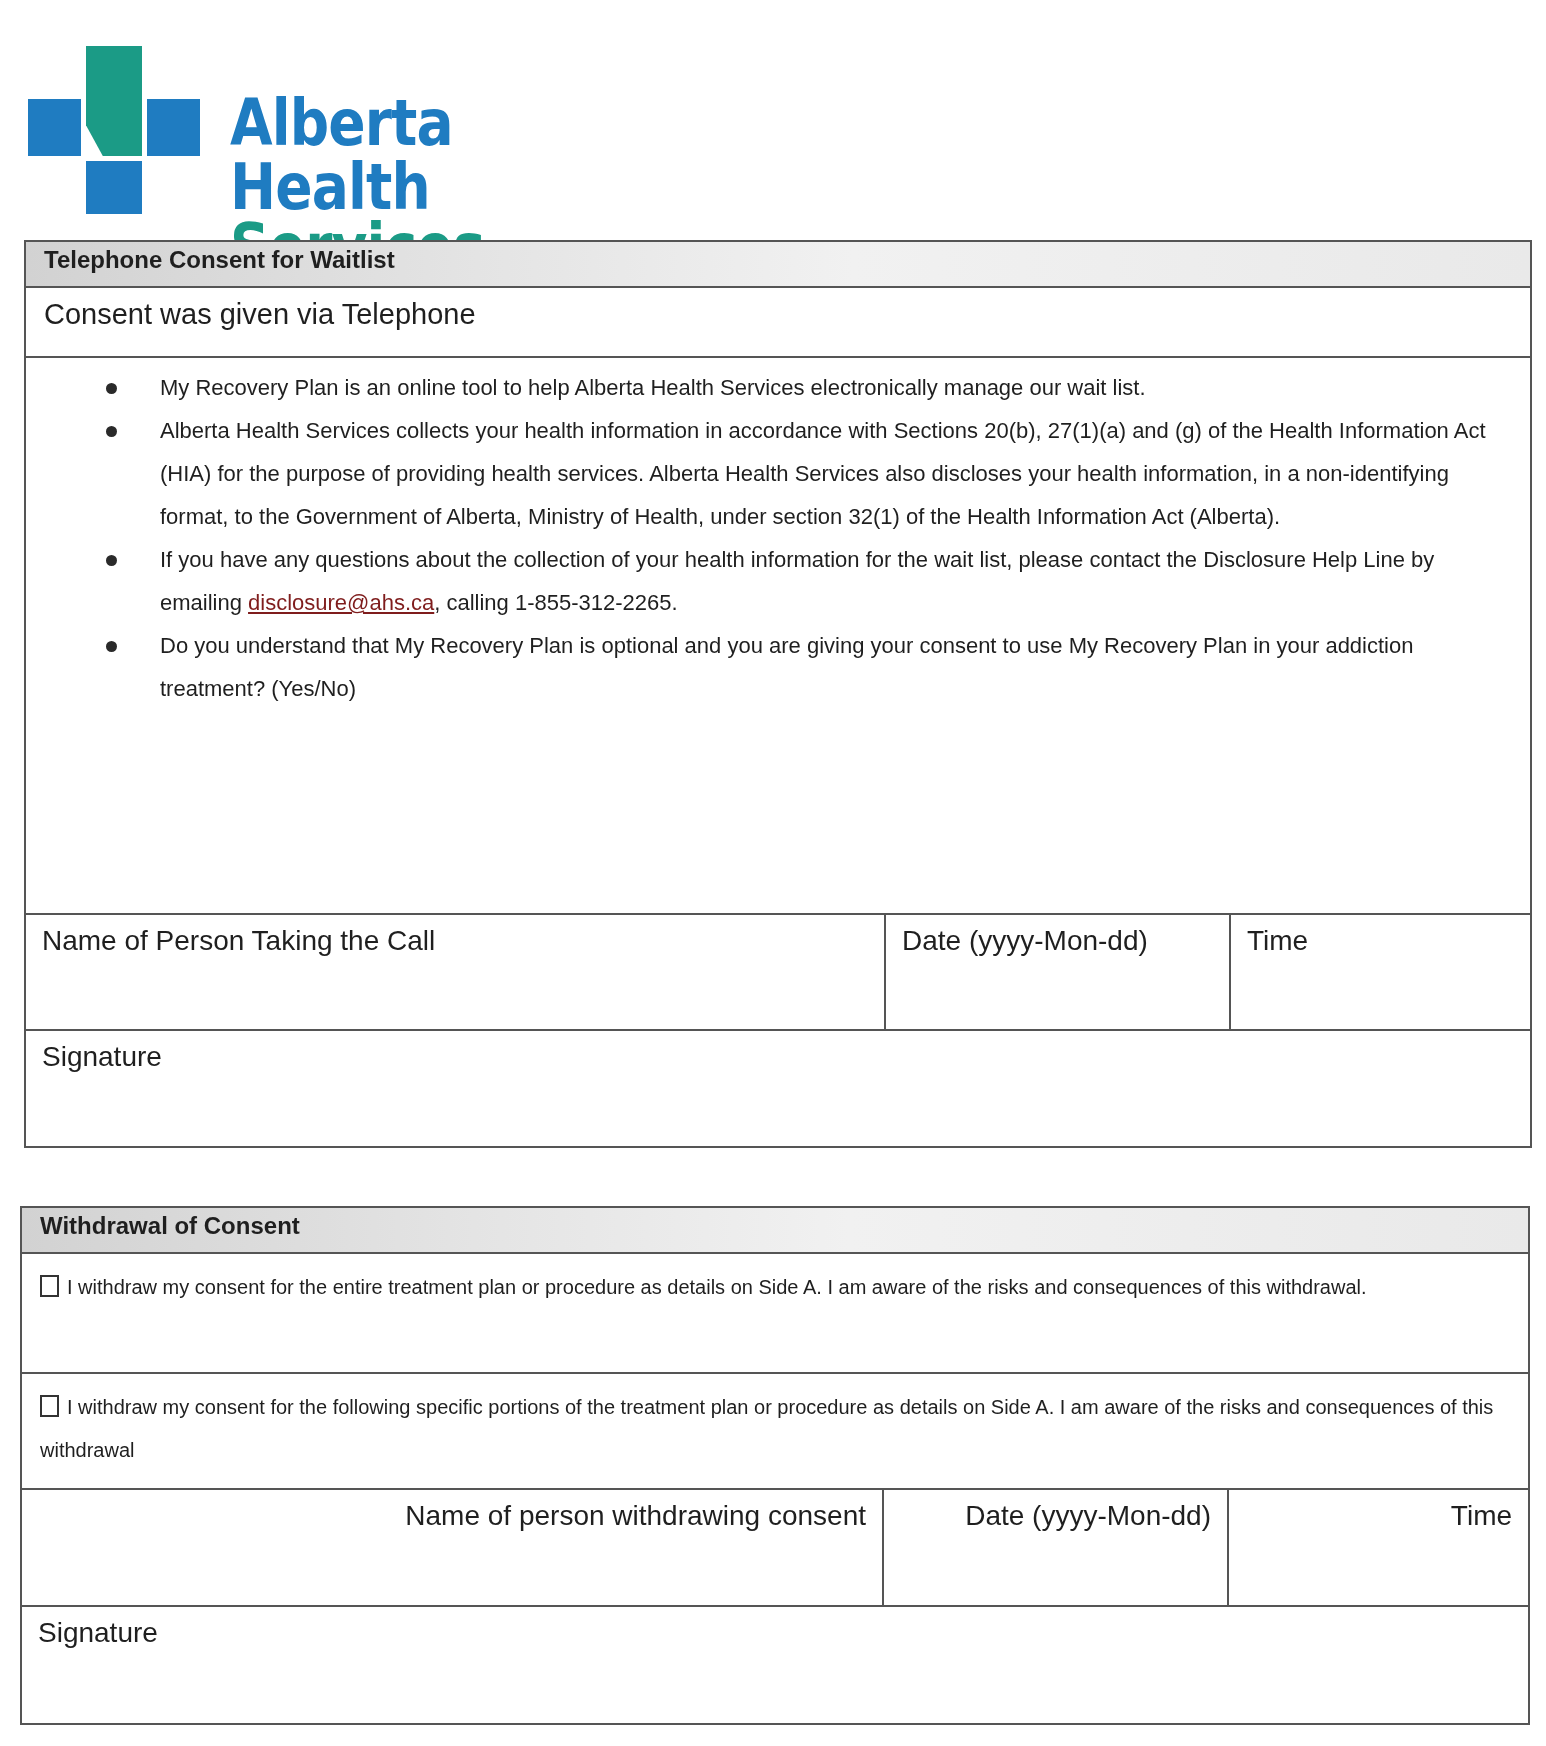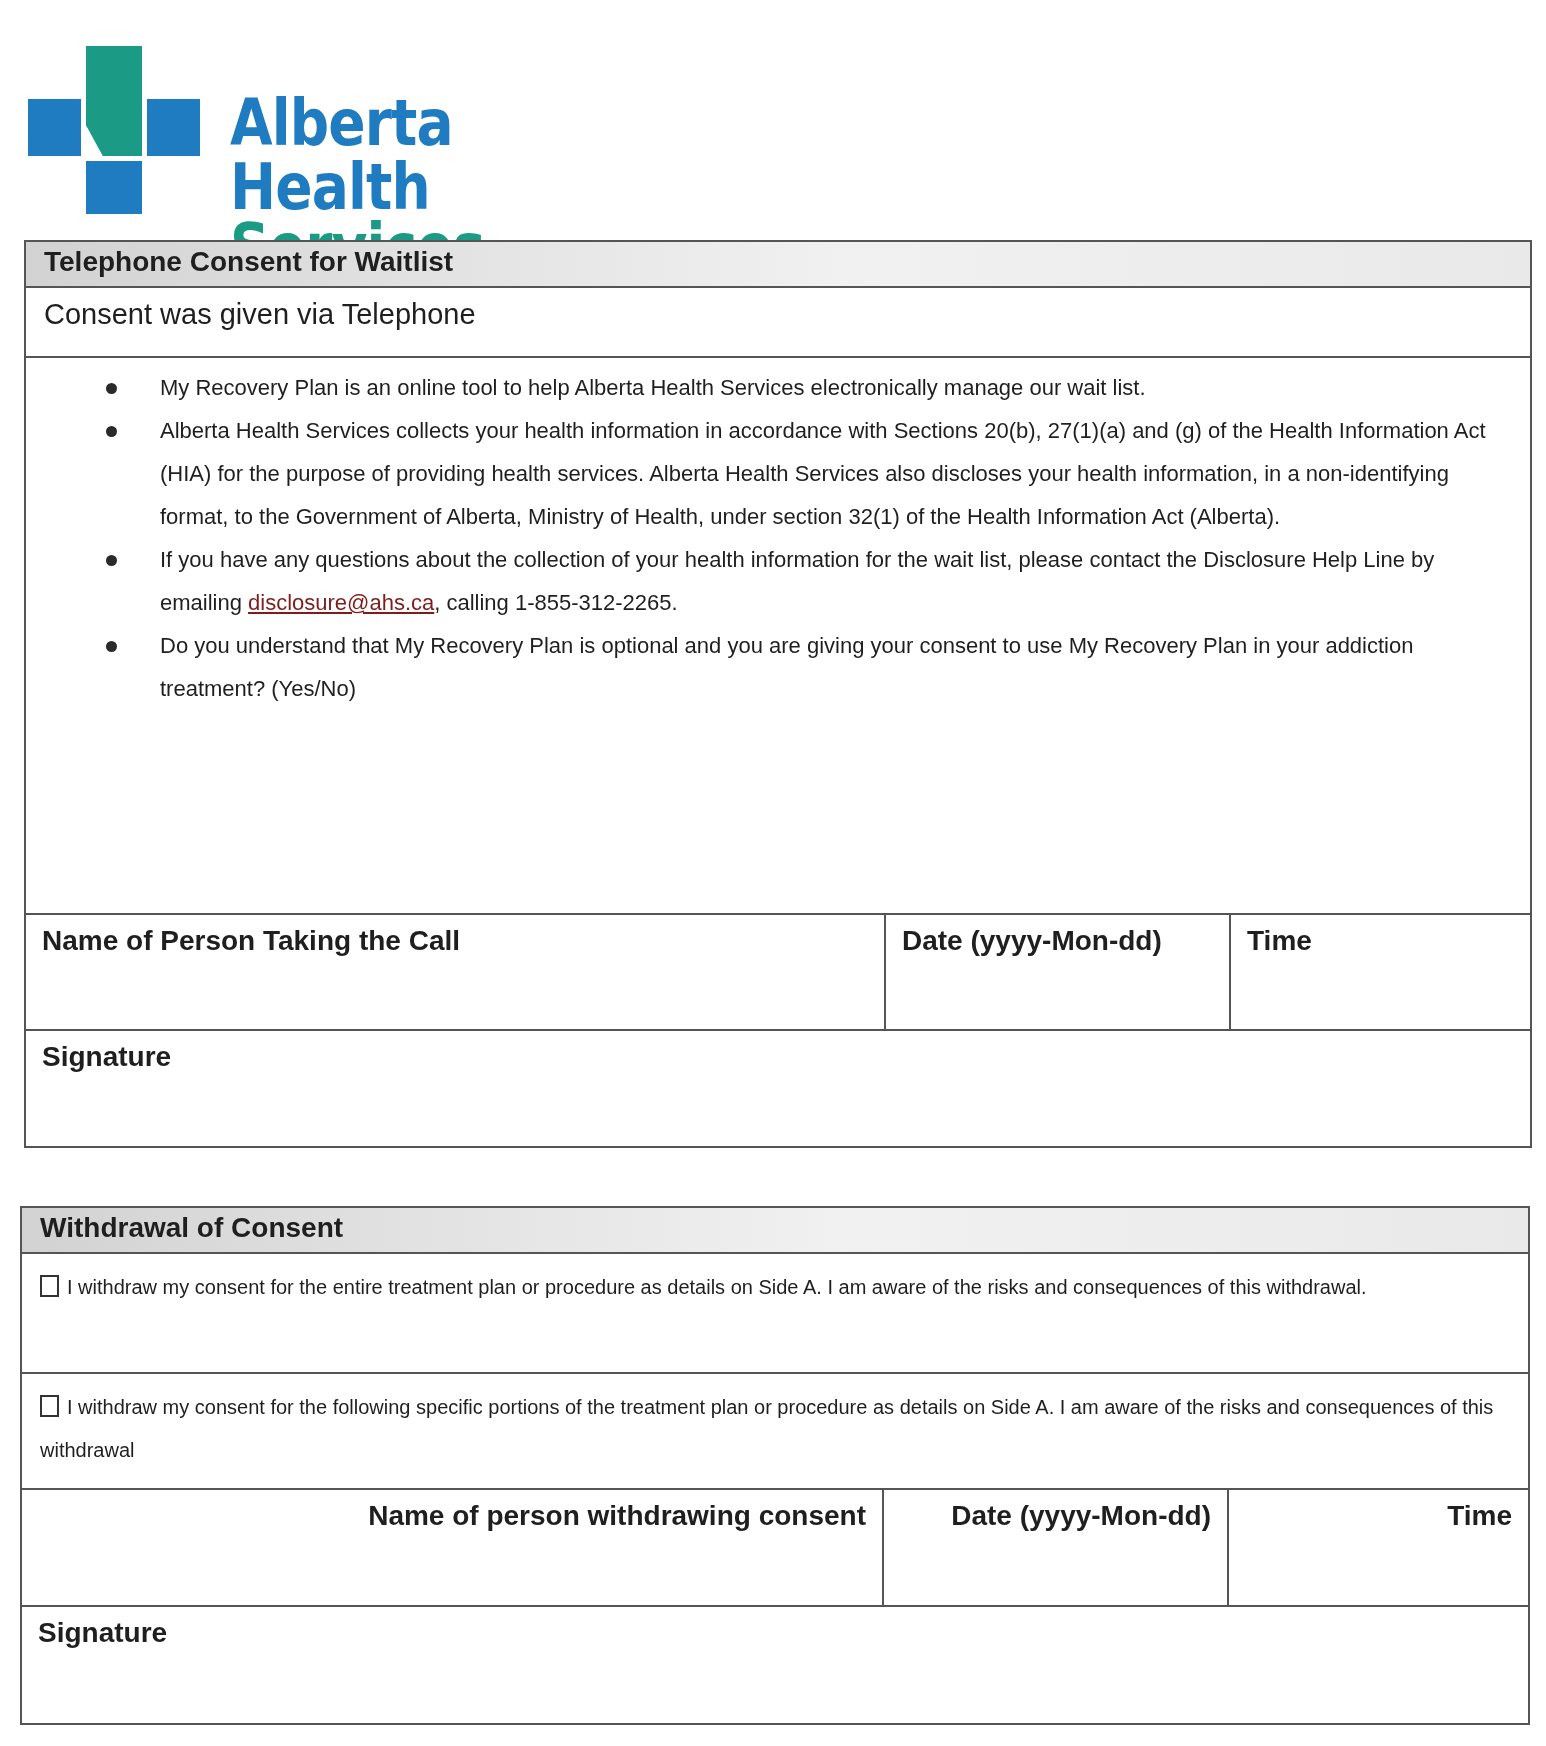--- a/index.html
+++ b/index.html
@@ -6,23 +6,23 @@
   body { width:1546px; height:1746px; position:relative; font-family:"Liberation Sans", sans-serif; color:#1f1f1f; overflow:hidden; }
   .logo { position:absolute; left:0; top:9px; width:700px; height:220px; }
   .logo .sq { position:absolute; background:#1f7cc1; }
   .logo .teal { position:absolute; background:#1b9b86; }
   .logo-text { position:absolute; left:230px; top:82px; font-family:"DejaVu Sans", sans-serif; font-weight:bold; line-height:1; letter-spacing:-1px; transform:scaleX(0.86); transform-origin:left top; }
   .logo-text .l1 { color:#1f7cc1; font-size:64px; display:block; }
   .logo-text .l2 { color:#1b9b86; font-size:64px; display:block; margin-top:-4px; }
 
   table.form { position:absolute; border-collapse:collapse; table-layout:fixed; }
   table.form td { border:2px solid #555; vertical-align:top; padding:0; }
-  .hdr { background:linear-gradient(90deg,#d2d2d2 0%,#e4e4e4 30%,#f1f1f1 55%,#e9e9e9 100%); font-weight:bold; font-size:28px; padding:4px 0 0 18px !important; height:40px; }
+  .hdr { background:linear-gradient(90deg,#d2d2d2 0%,#e4e4e4 30%,#f1f1f1 55%,#e9e9e9 100%); font-weight:bold; font-size:24px; padding:4px 0 0 18px !important; height:40px; }
   .cell-txt { font-size:29px; padding:10px 18px 0 18px !important; }
-  .lbl { font-weight:bold; font-size:28px; padding:10px 16px 0 16px !important; }
+  .lbl { font-weight:normal; font-size:28px; padding:10px 16px 0 16px !important; }
   ul.bullets { margin:0; padding:8px 30px 36px 0; list-style:none; }
   ul.bullets li { position:relative; padding-left:134px; font-size:22px; line-height:43px; }
   ul.bullets li .dot { position:absolute; left:80px; top:17px; width:11px; height:11px; border-radius:50%; background:#2a2a2a; }
   a.email { color:#7f1d1d; }
   .chk { display:inline-block; width:19px; height:22px; border:2px solid #333; vertical-align:-3px; margin-right:8px; box-sizing:border-box; }
   .wd { font-size:20px; line-height:43px; padding:12px 20px 14px 18px !important; }
 </style>
 </head>
 <body>
 

